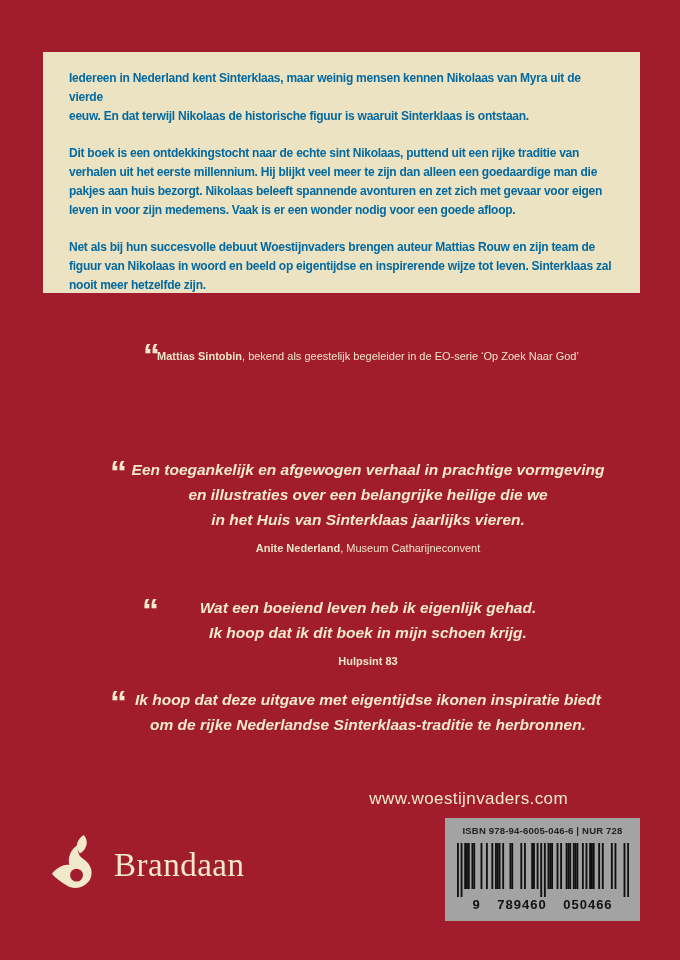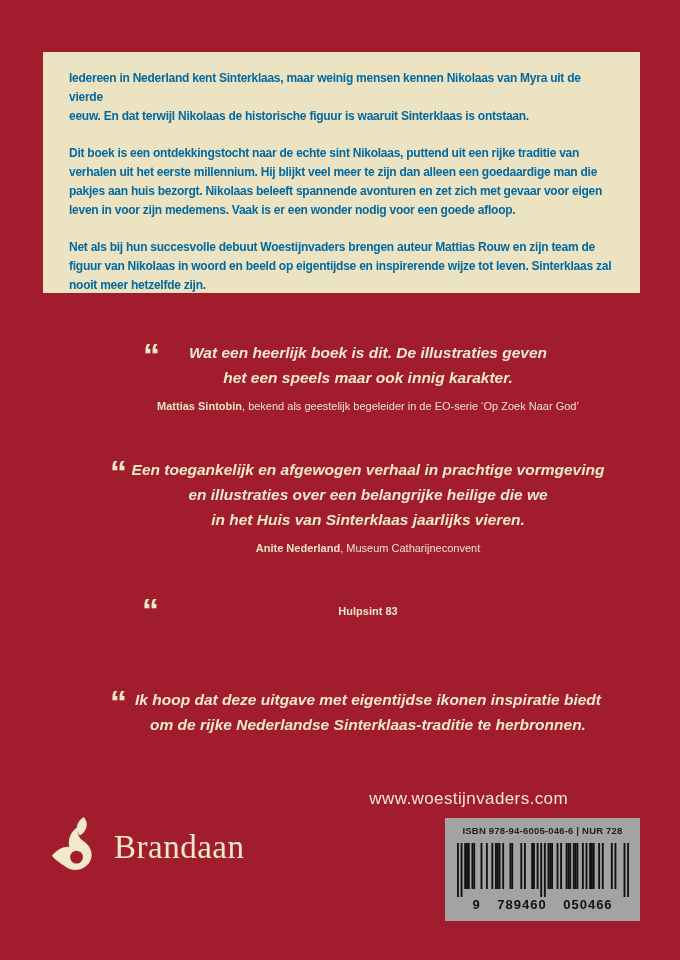--- a/index.html
+++ b/index.html
@@ -95,21 +95,21 @@
     font-size: 13px;
     font-weight: 700;
     color: #111;
     word-spacing: 12px;
     letter-spacing: 1px;
     margin-top: 0px;
   }
   
   .publisher {
     position: absolute;
-    left: 50px; top: 816px;
+    left: 50px; top: 834px;
     display: flex;
     align-items: center;
   }
   .bird { display: block; }
   .pub-name {
     margin-left: 10px;
     font-family: "Liberation Serif", serif;
     font-size: 33px;
     letter-spacing: 0.5px;
     color: #f2e9cd;
@@ -127,35 +127,35 @@
 verhalen uit het eerste millennium. Hij blijkt veel meer te zijn dan alleen een goedaardige man die
 pakjes aan huis bezorgt. Nikolaas beleeft spannende avonturen en zet zich met gevaar voor eigen
 leven in voor zijn medemens. Vaak is er een wonder nodig voor een goede afloop.</p>
     <p>Net als bij hun succesvolle debuut Woestijnvaders brengen auteur Mattias Rouw en zijn team de
 figuur van Nikolaas in woord en beeld op eigentijdse en inspirerende wijze tot leven. Sinterklaas zal
 nooit meer hetzelfde zijn.</p>
   </section>
 
   <div class="quote q1">
     <span class="qmark">“</span>
-    <div class="qtext">Wat een heerlijk boek is dit. De illustraties geven
-het een speels maar ook innig karakter.</div>
     <div class="qattr"><span class="aname">Mattias Sintobin</span><span>, bekend als geestelijk begeleider in de EO-serie ‘Op Zoek Naar God’</span></div>
   </div>
 
   <div class="quote q2">
     <span class="qmark">“</span>
     <div class="qtext">Een toegankelijk en afgewogen verhaal in prachtige vormgeving
 en illustraties over een belangrijke heilige die we
 in het Huis van Sinterklaas jaarlijks vieren.</div>
     <div class="qattr"><span class="aname">Anite Nederland</span><span>, Museum Catharijneconvent</span></div>
   </div>
 
   <div class="quote q3">
     <span class="qmark">“</span>
+    <div class="qtext">Wat een boeiend leven heb ik eigenlijk gehad.
+Ik hoop dat ik dit boek in mijn schoen krijg.</div>
     <div class="qattr"><span class="aname">Hulpsint 83</span><span></span></div>
   </div>
 
   <div class="quote q4">
     <span class="qmark">“</span>
     <div class="qtext">Ik hoop dat deze uitgave met eigentijdse ikonen inspiratie biedt
 om de rijke Nederlandse Sinterklaas-traditie te herbronnen.</div>
   </div>
 
   <div class="website">www.woestijnvaders.com</div>

